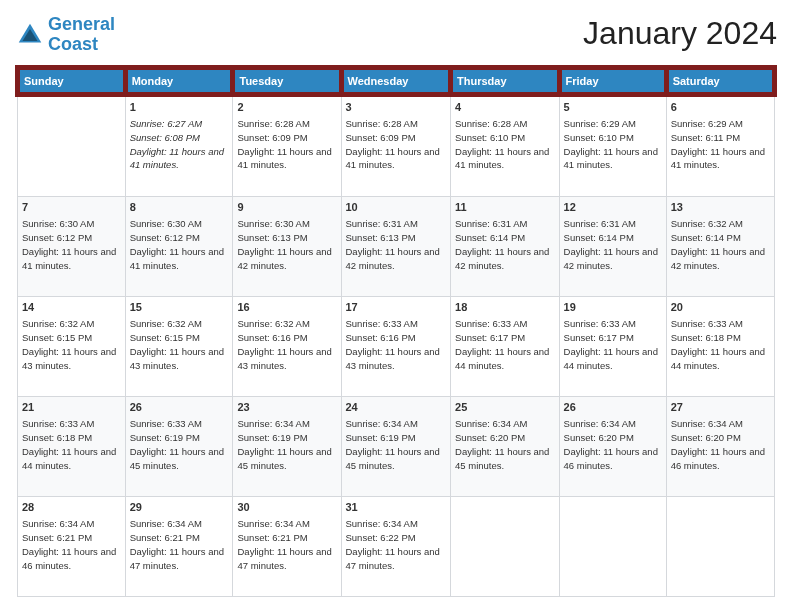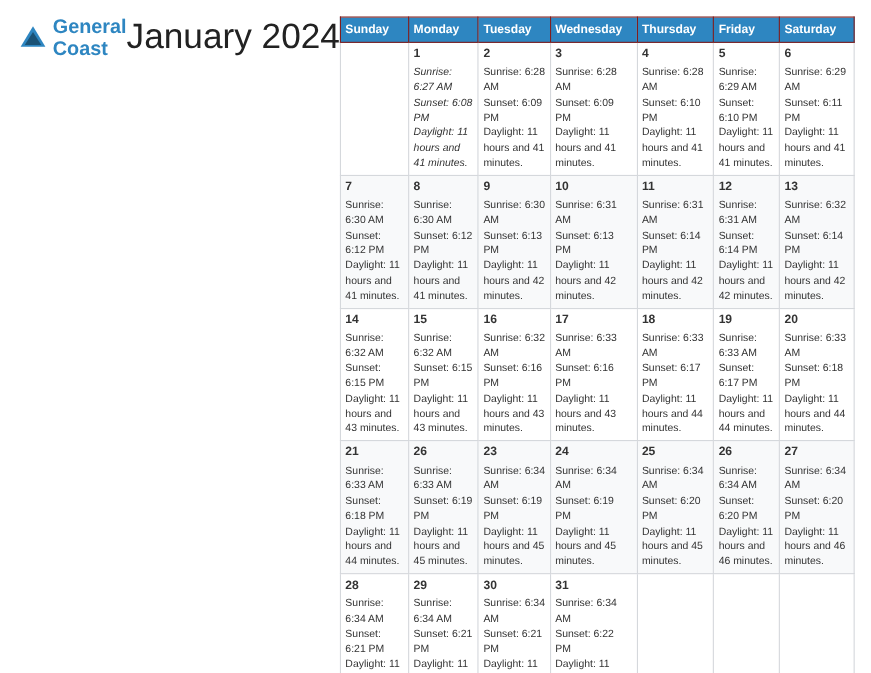--- a/index.html
+++ b/index.html
@@ -8,21 +8,21 @@
       background: #fff;
       width: 792px;
       height: 612px;
       overflow: hidden;
     }
     .page {
       width: 792px;
       height: 612px;
       padding: 15px;
       display: flex;
-      flex-direction: row;
+      flex-direction: column;
     }
     .header {
       display: flex;
       justify-content: space-between;
       align-items: flex-start;
       margin-bottom: 10px;
     }
     .logo {
       display: flex;
       align-items: center;
@@ -59,21 +59,21 @@
       width: 100%;
       font-size: 10px;
     }
     .calendar th {
       background: #2e86c1;
       color: #fff;
       padding: 5px 4px;
       text-align: left;
       font-size: 11px;
       font-weight: bold;
-      border: 1px solid #7f1d1d;
+      border: 5px solid #7f1d1d;
     }
     .calendar td {
       border: 1px solid #d5d8dc;
       vertical-align: top;
       padding: 3px 4px;
       width: 113px;
       min-height: 80px;
       color: #333;
       line-height: 1.4;
     }

